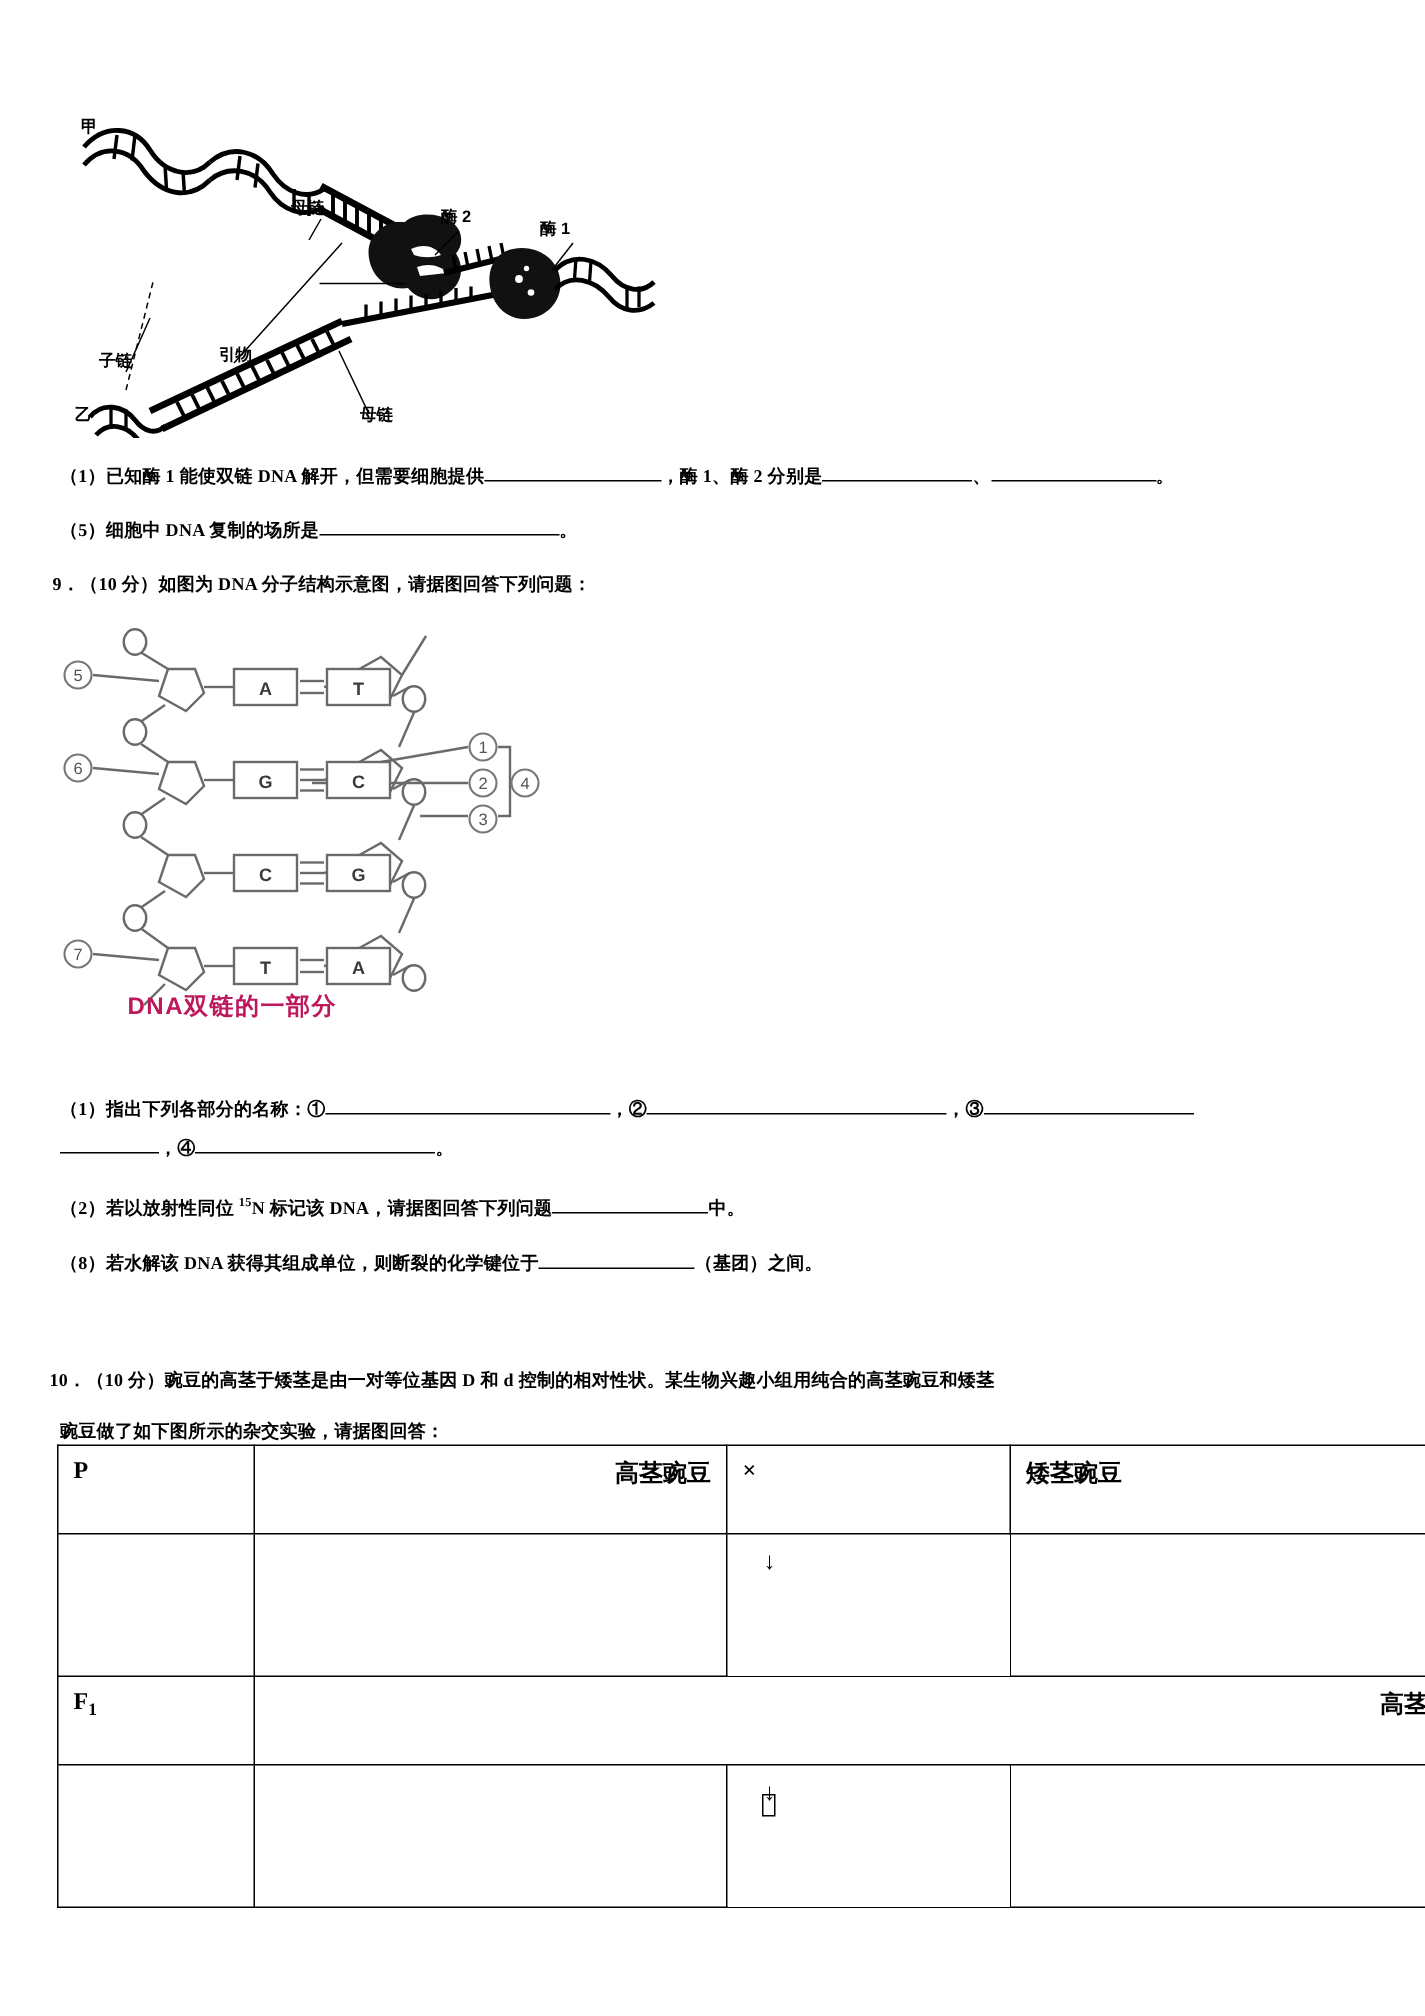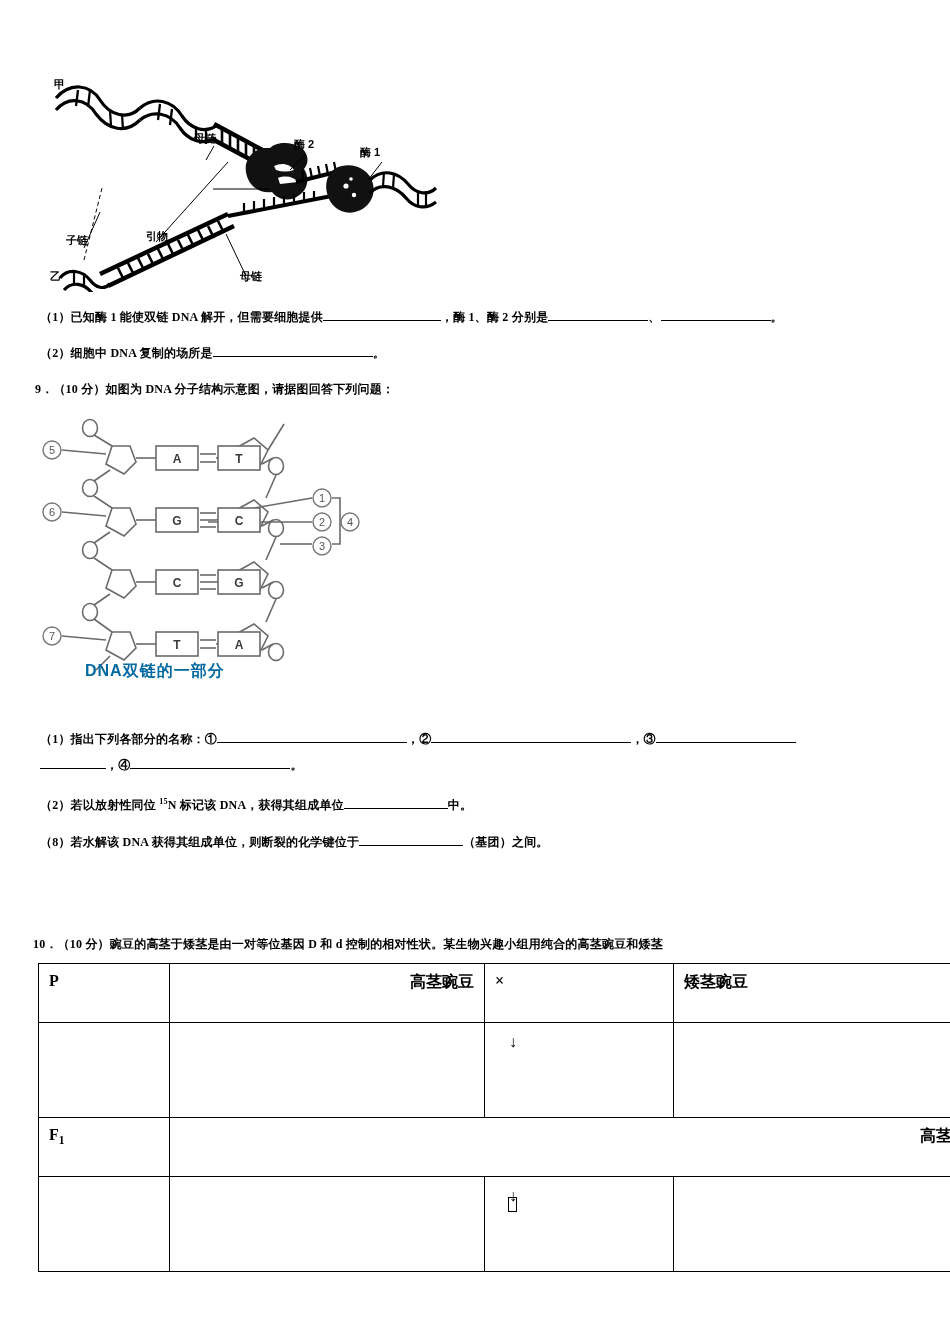--- a/index.html
+++ b/index.html
@@ -84,21 +84,21 @@
     font-size: 11px;
     fill: #555;
   }
   .dna-caption {
     position: absolute;
     left: 85px;
     top: 661px;
     font-family: "Liberation Sans", "DejaVu Sans", sans-serif;
     font-size: 16px;
     font-weight: 700;
-    color: #0369a1;
+    color: #be185d;
     letter-spacing: 1px;
   }
 
   
   #cross-table {
     position: absolute;
     left: 38px;
     top: 963px;
     width: 872px;
     border-collapse: collapse;
@@ -283,21 +283,21 @@
       <text class="fig-label" x="256" y="86">酶 2</text>
       <text class="fig-label" x="322" y="94">酶 1</text>
     </svg>
   </div>
 
   <div class="qline" style="left:40px; top:308px;">
     <span>（1）已知酶 1 能使双链 DNA 解开，但需要细胞提供</span><span class="blank" style="width:118px"></span><span>，酶 1、酶 2 分别是</span><span class="blank" style="width:100px"></span><span>、</span><span class="blank" style="width:110px"></span><span>。</span>
   </div>
 
   <div class="qline" style="left:40px; top:344px;">
-    <span>（2）细胞中 DNA 复制的场所是</span><span class="blank" style="width:160px"></span><span>。</span>
+    <span>（5）细胞中 DNA 复制的场所是</span><span class="blank" style="width:160px"></span><span>。</span>
   </div>
 
   <div class="qline" style="left:35px; top:381px; font-weight:700;">
     <span class="num-head">9．</span><span>（10 分）</span><span>如图为 DNA 分子结构示意图，请据图回答下列问题：</span>
   </div>
 
   <div id="fig-dna">
     <svg width="330" height="280" viewBox="0 0 330 280" xmlns="http://www.w3.org/2000/svg">
       <g stroke="#6a6a6a" stroke-width="1.6" fill="none">
 
@@ -422,30 +422,33 @@
   <div class="dna-caption">DNA双链的一部分</div>
 
   <div class="qline" style="left:40px; top:718px;margin-top:12px;">
     <span>（1）指出下列各部分的名称：①</span><span class="blank" style="width:190px"></span><span>，②</span><span class="blank" style="width:200px"></span><span>，③</span><span class="blank" style="width:140px"></span>
   </div>
   <div class="qline" style="left:40px; top:756px;">
     <span class="blank" style="width:66px"></span><span>，④</span><span class="blank" style="width:160px"></span><span>。</span>
   </div>
 
   <div class="qline" style="left:40px; top:796px;">
-    <span>（2）若以放射性同位</span>&nbsp;<sup class="iso">15</sup><span>N</span>&nbsp;<span>标记该 DNA，获得其组成单位</span><span class="blank" style="width:104px"></span><span>中。</span>
+    <span>（2）若以放射性同位</span>&nbsp;<sup class="iso">15</sup><span>N</span>&nbsp;<span>标记该 DNA，请据图回答下列问题</span><span class="blank" style="width:104px"></span><span>中。</span>
   </div>
 
   <div class="qline" style="left:40px; top:833px;">
     <span>（8）若水解该 DNA 获得其组成单位，则断裂的化学键位于</span><span class="blank" style="width:104px"></span><span>（基团）之间。</span>
   </div>
 
 
-  <div class="qline" style="left:33px; top:912px;margin-top:24px;">
+  <div class="qline" style="left:33px; top:912px;">
     <span class="num-head">10．</span><span>（10 分）</span><span>豌豆的高茎于矮茎是由一对等位基因 D 和 d 控制的相对性状。某生物兴趣小组用纯合的高茎豌豆和矮茎</span>
+  </div>
+  <div class="qline" style="left:40px; top:946px;">
+    <span>豌豆做了如下图所示的杂交实验，请据图回答：</span>
   </div>
 
   <table id="cross-table">
     <tbody>
       <tr class="row-short">
         <td class="col-a">P</td>
         <td class="col-b">高茎豌豆</td>
         <td class="col-c cross-mark">×</td>
         <td class="col-d">矮茎豌豆</td>
       </tr>

